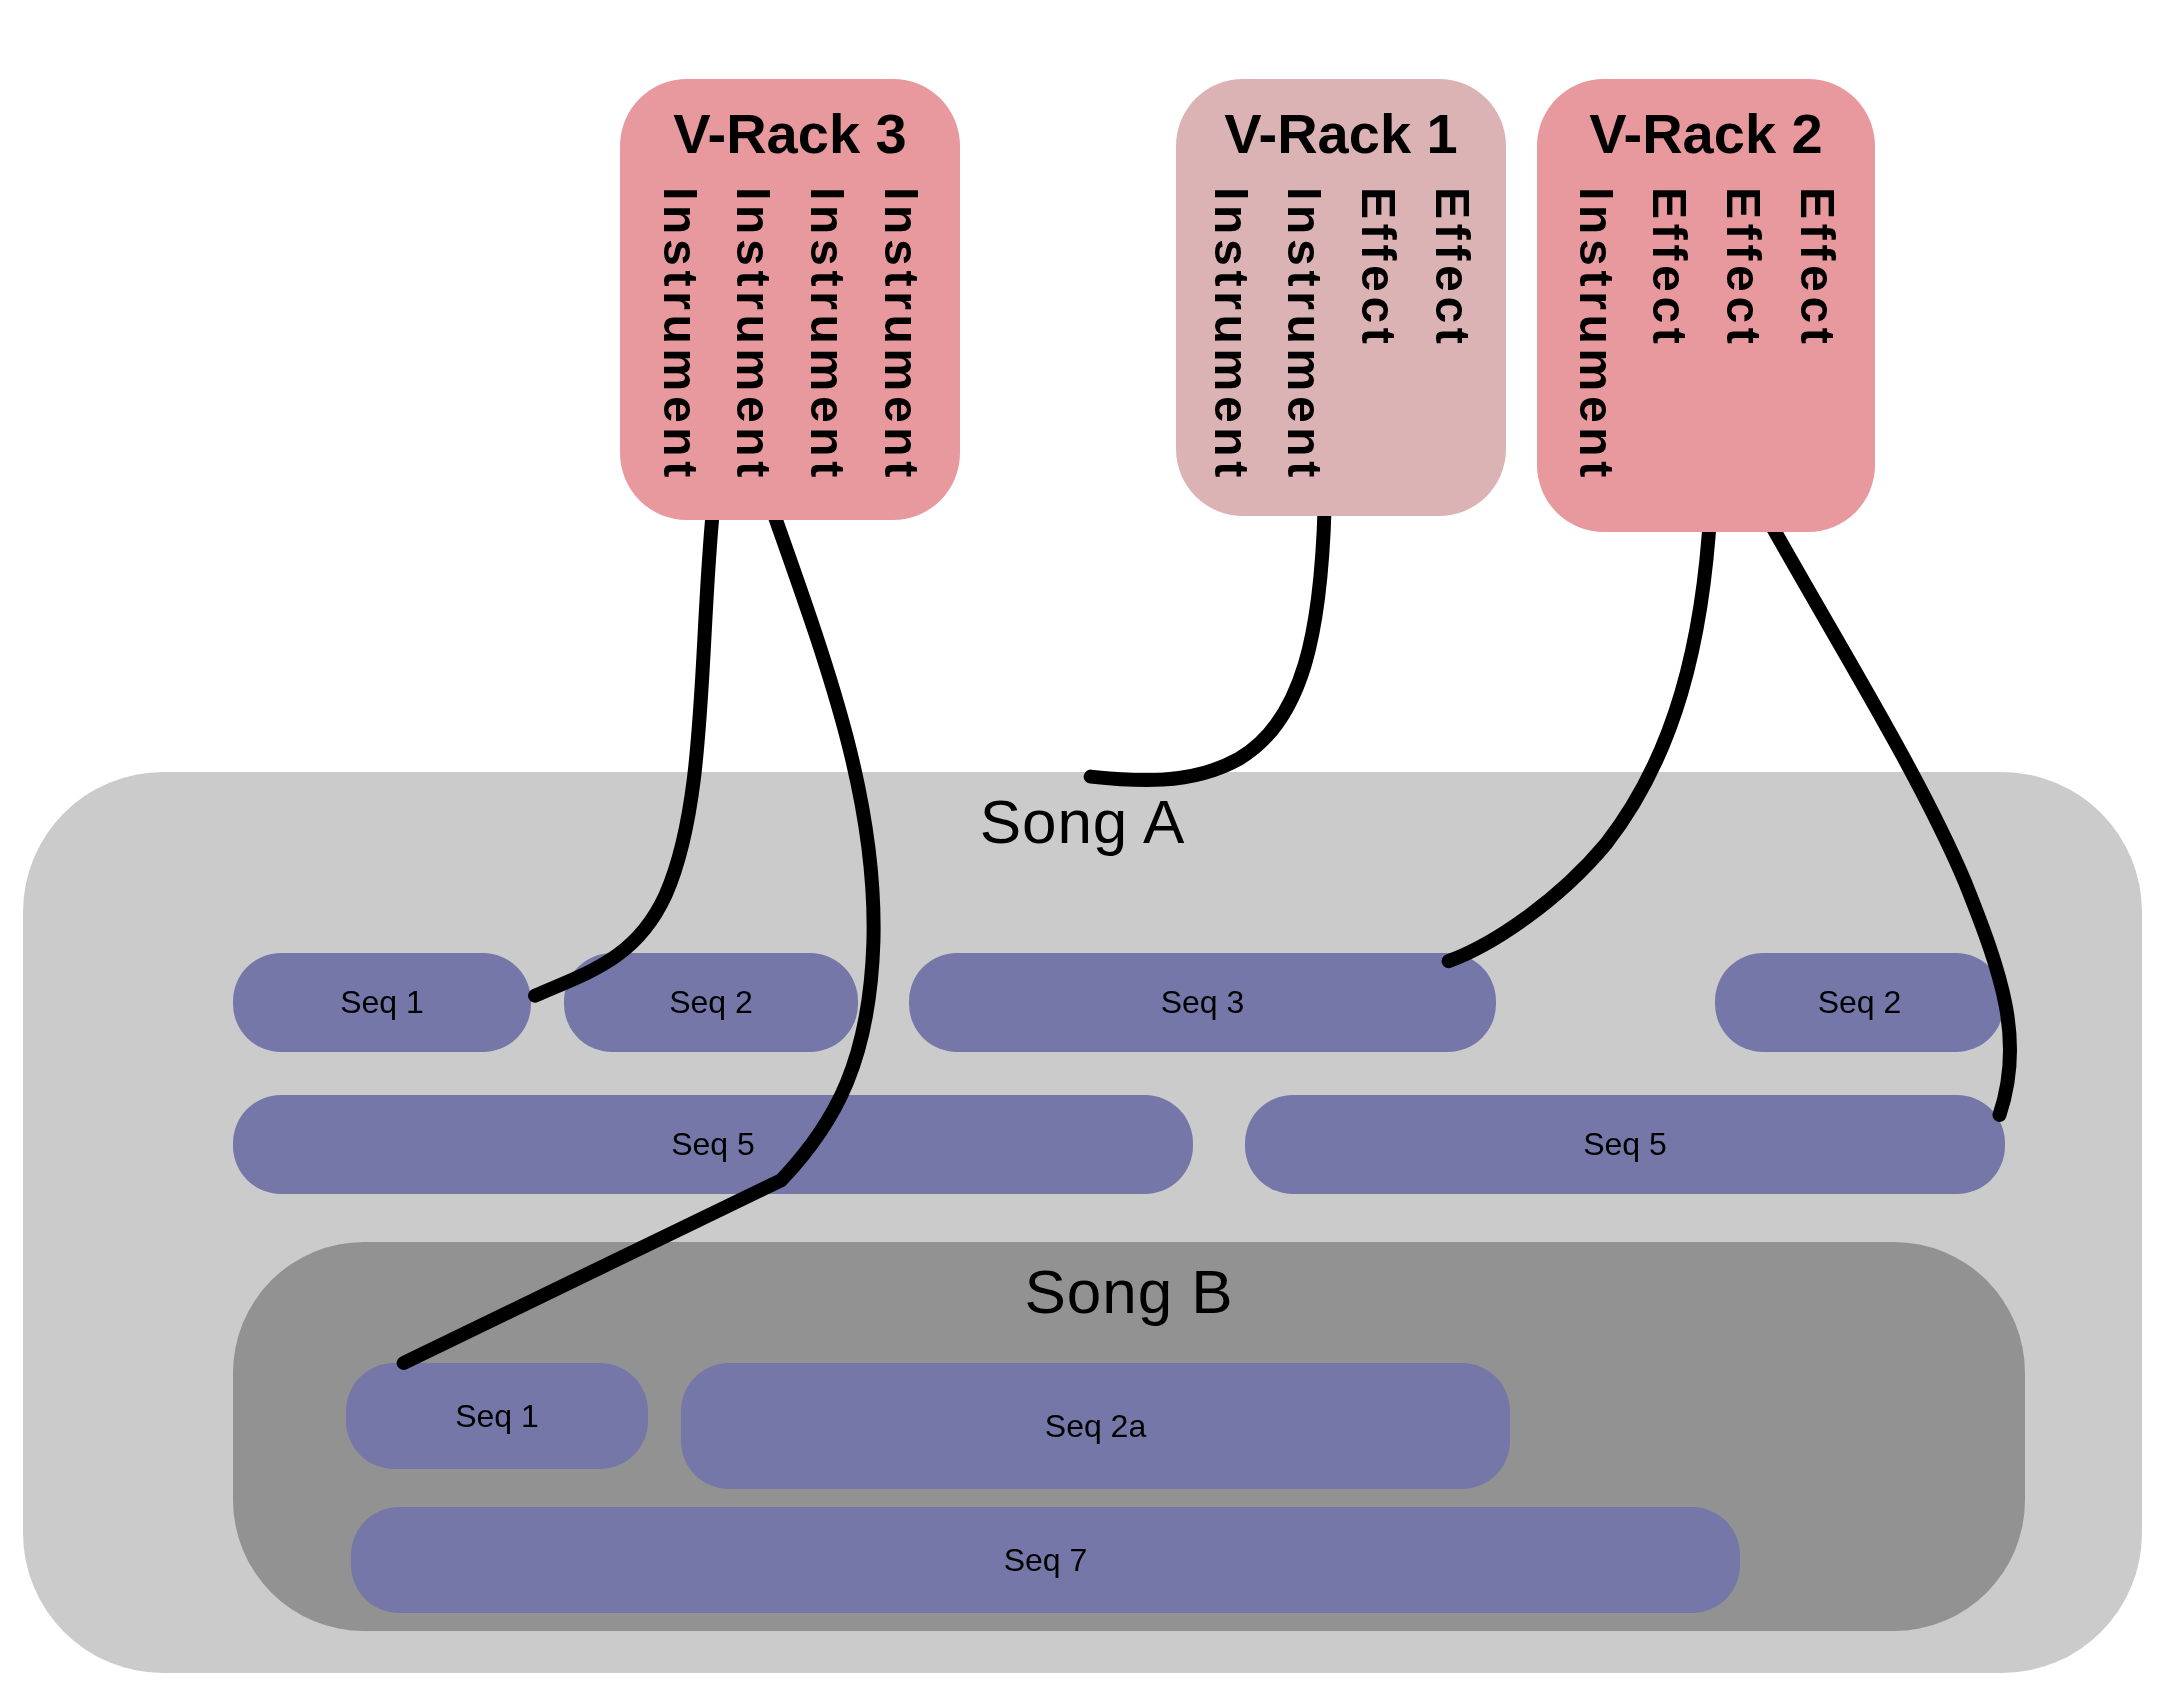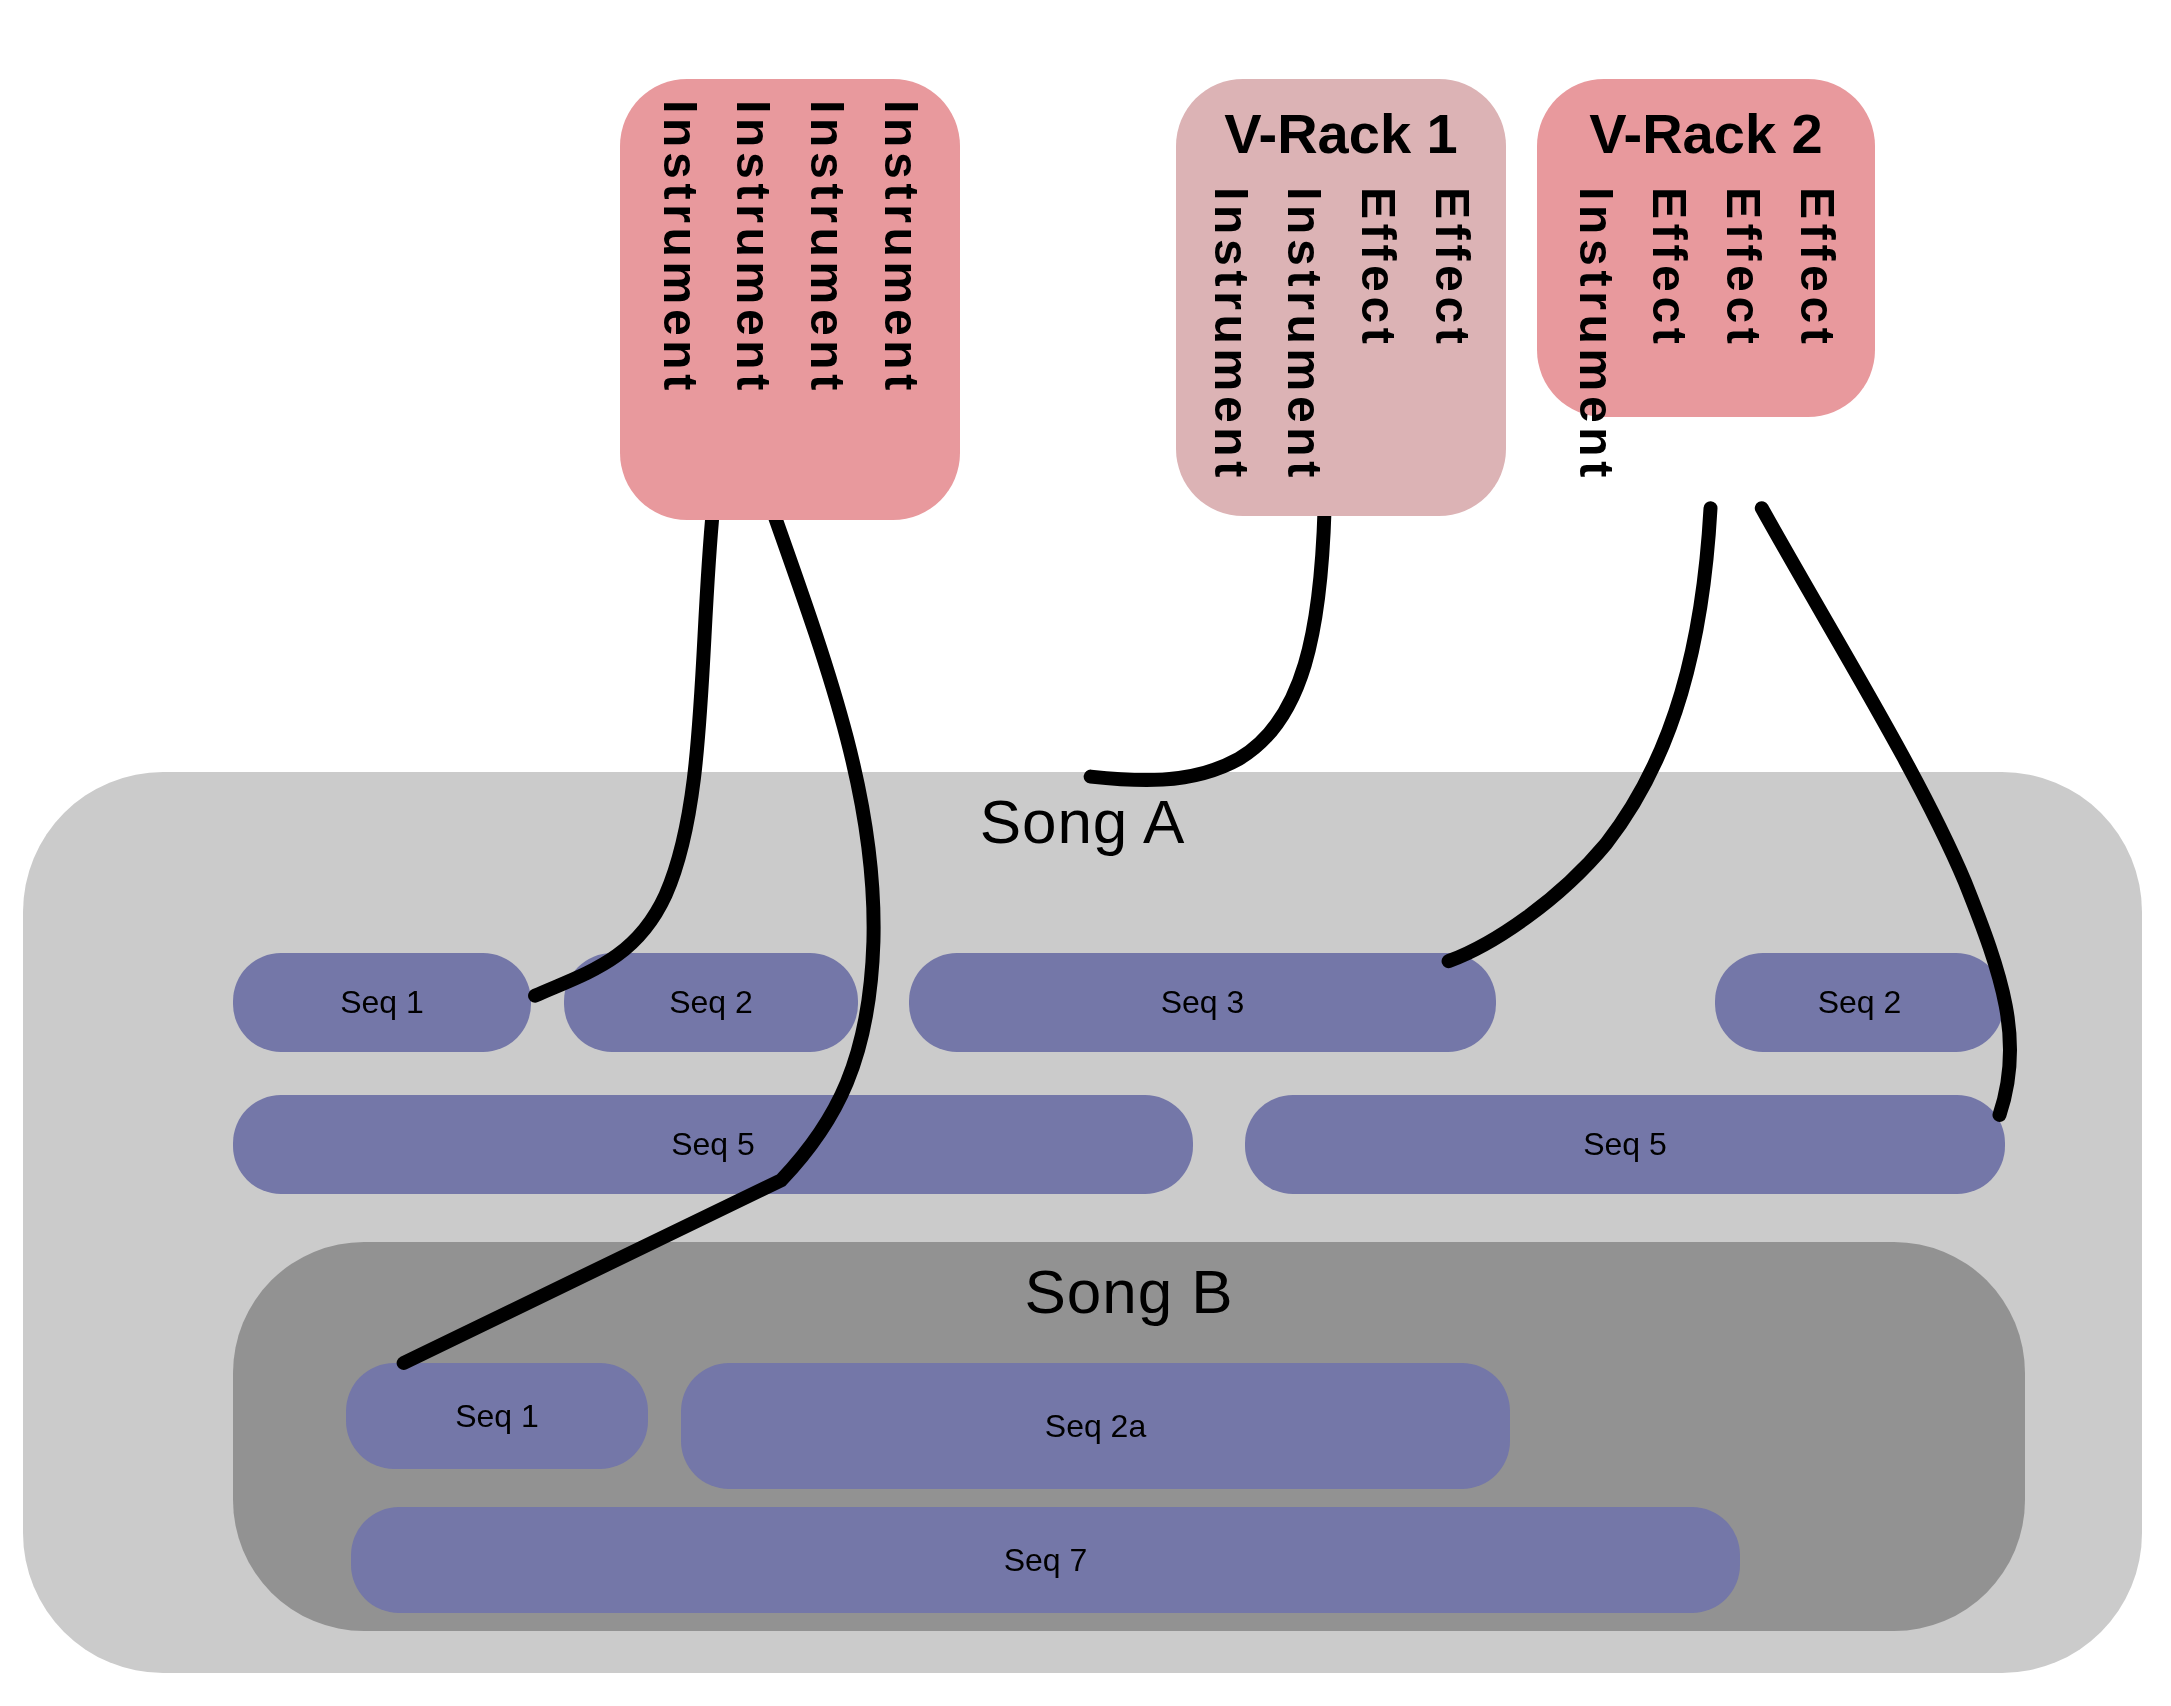--- a/index.html
+++ b/index.html
@@ -64,21 +64,21 @@
   
   .vrack{
     position:absolute;
     border-radius:67px;
     z-index:5;
   }
   .vrack.strong{background:var(--rack-pink,#e8999d);}
   .vrack.muted{background:var(--rack-pink-muted,#dcb3b5);}
   #vrack-3{left:620px;top:79px;width:340px;height:441px;}
   #vrack-1{left:1152px;top:79px;width:330px;height:437px;margin-left:24px;}
-  #vrack-2{left:1537px;top:79px;width:338px;height:338px;}
+  #vrack-2{left:1537px;top:79px;width:338px;height:453px;}
   .vrack-title{
     text-align:center;
     font-size:56px;font-weight:bold;
     padding-top:22.4px;
     white-space:nowrap;
   }
   .vrack-items{
     display:flex;
     justify-content:center;
     gap:11.2px;
@@ -120,20 +120,21 @@
 
   <svg class="wires" viewBox="0 0 2329 1831" xmlns="http://www.w3.org/2000/svg">
     <path d="M765,545 C750,700 758,860 714,960 C682,1030 628,1044 574,1068"></path>
     <path d="M828,545 C890,720 941,860 937,1010 C933,1135 898,1203 838,1266 L433,1462"></path>
     <path d="M1421,545 C1417,675 1399,773 1329,814 C1277,843 1216,838 1170,833"></path>
     <path d="M1835,545 C1827,688 1797,810 1723,905 C1673,965 1603,1013 1554,1031"></path>
     <path d="M1890,545 C1968,685 2058,828 2108,946 C2148,1046 2172,1116 2145,1196"></path>
   </svg>
 
   <div class="vrack strong" id="vrack-3">
+    <div class="vrack-title">V-Rack 3</div>
     <div class="vrack-items">
       <span class="vrack-item">Instrument</span>
       <span class="vrack-item">Instrument</span>
       <span class="vrack-item">Instrument</span>
       <span class="vrack-item">Instrument</span>
     </div>
   </div>
 
   <div class="vrack muted" id="vrack-1">
     <div class="vrack-title">V-Rack 1</div>

